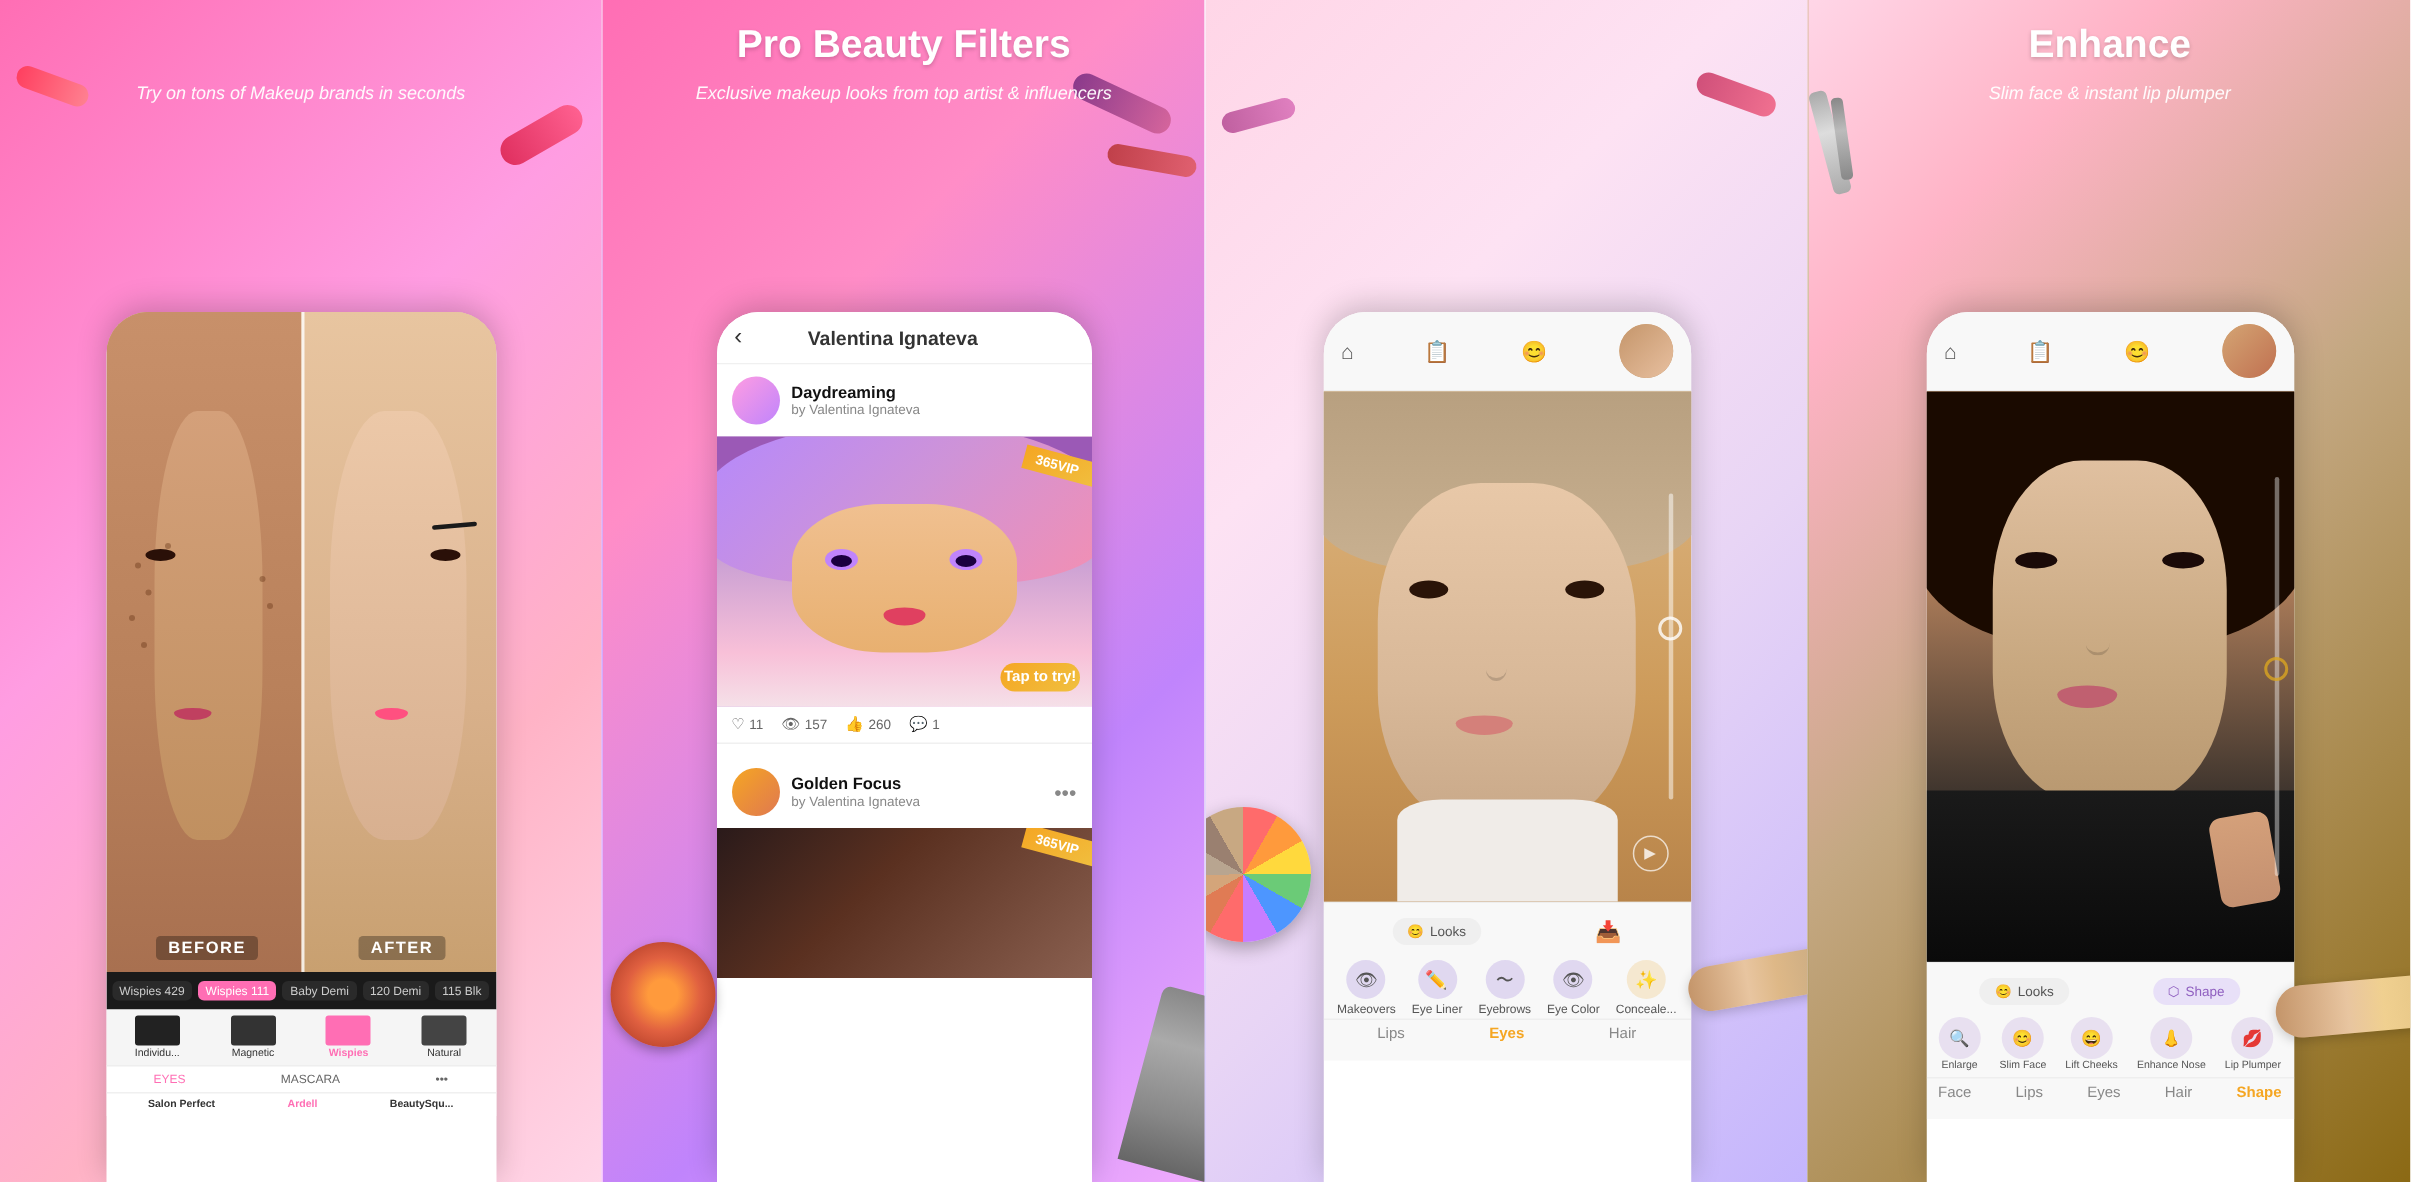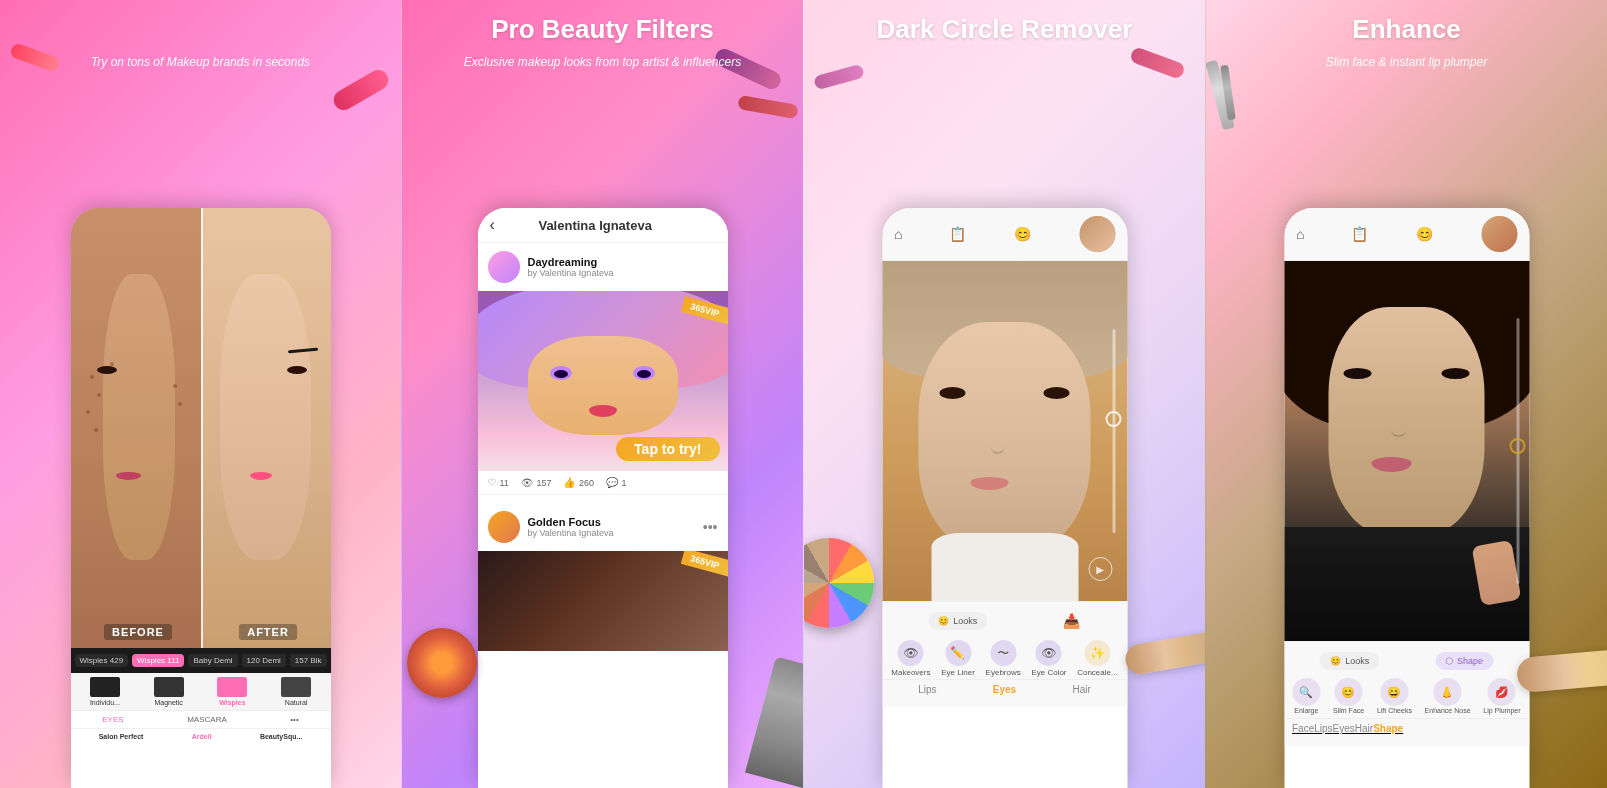--- a/index.html
+++ b/index.html
@@ -306,23 +306,23 @@
       padding: 3px 16px 3px 8px;
       transform: rotate(15deg);
     }
 
     .tap-to-try {
       position: absolute;
       bottom: 10px;
       right: 8px;
       background: linear-gradient(135deg, #f5a623, #f0c040);
       color: #fff;
-      font-size: 14px;
+      font-size: 10px;
       font-weight: 600;
-      padding: 4px 18px;
+      padding: 4px 2px;
       border-radius: 12px;
     }
 
     .post-stats {
       display: flex;
       gap: 12px;
       padding: 6px 10px;
       border-bottom: 1px solid #f0f0f0;
     }
 
@@ -514,24 +514,23 @@
       border-radius: 50%;
       background: #e8e0f0;
       display: flex;
       align-items: center;
       justify-content: center;
       font-size: 11px;
     }
 
     .shaping-category-row {
       display: flex;
-      justify-content: flex-start;
+      justify-content: space-between;
       padding: 4px 8px 6px;
       border-top: 1px solid #eee;
-      text-decoration: underline;
     }
 
     .shaping-cat {
       font-size: 10px;
       color: #888;
     }
 
     .shaping-cat.active-yellow { color: #f5a623; font-weight: 700; }
 
     
@@ -744,21 +743,21 @@
         <span class="label-before">BEFORE</span>
         <span class="label-after">AFTER</span>
       </div>
     </div>
 
     <div class="makeup-brands-bar">
       <div class="brand-item">Wispies 429</div>
       <div class="brand-item selected">Wispies 111</div>
       <div class="brand-item">Baby Demi</div>
       <div class="brand-item">120 Demi</div>
-      <div class="brand-item">157 Blk</div>
+      <div class="brand-item">115 Blk</div>
     </div>
 
     <div class="lashes-section">
       <div class="lash-item">
         <div class="lash-icon"></div>
         <span>Individu...</span>
       </div>
       <div class="lash-item">
         <div class="lash-icon" style="background:#333;"></div>
         <span>Magnetic</span>
@@ -873,21 +872,20 @@
 </div>
 
 <div class="panel panel-3">
 
   <div style="position:absolute;top:70px;left:10px;width:50px;height:14px;background:linear-gradient(90deg,#c060a0,#e080c0);border-radius:7px;transform:rotate(-15deg);z-index:4;"></div>
   <div style="position:absolute;top:55px;right:20px;width:55px;height:16px;background:linear-gradient(90deg,#d0507a,#f07090);border-radius:8px;transform:rotate(20deg);z-index:4;"></div>
 
   <div class="palette-deco"></div>
   <div class="brush-deco"></div>
 
-  <h2 class="panel-title">Dark Circle Remover</h2>
 
   <div class="phone-mockup">
 
     <div class="phone-topbar">
       <span class="topbar-icon">⌂</span>
       <span class="topbar-icon">📋</span>
       <span class="topbar-icon">😊</span>
       <div class="topbar-preview">
         <div style="width:100%;height:100%;background:linear-gradient(135deg,#c4956a,#e8c0a0);border-radius:50%;"></div>
       </div>

